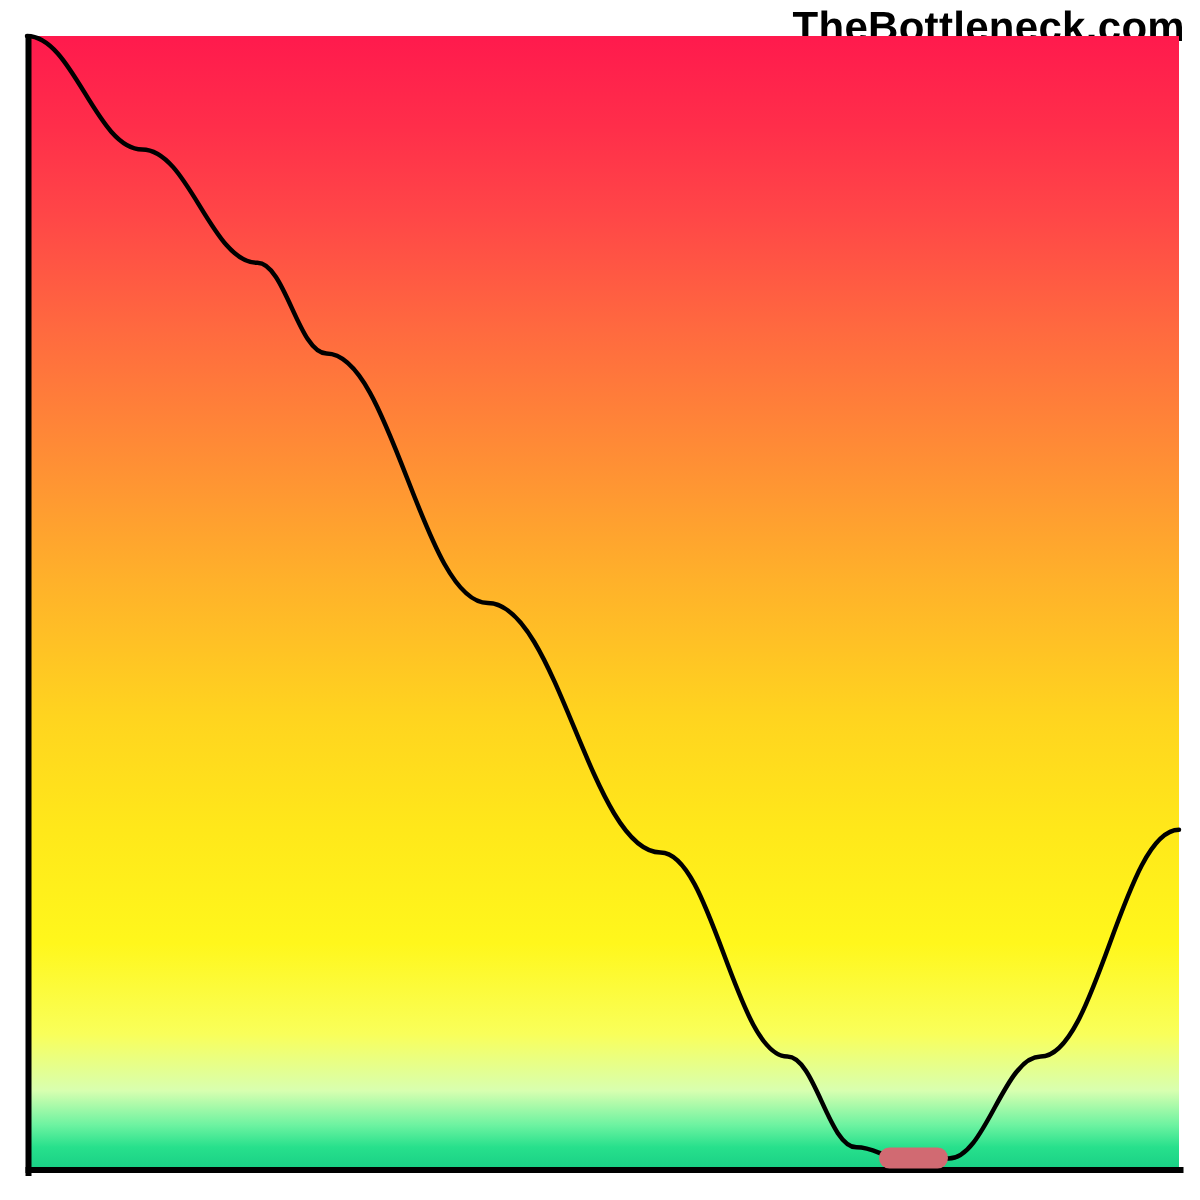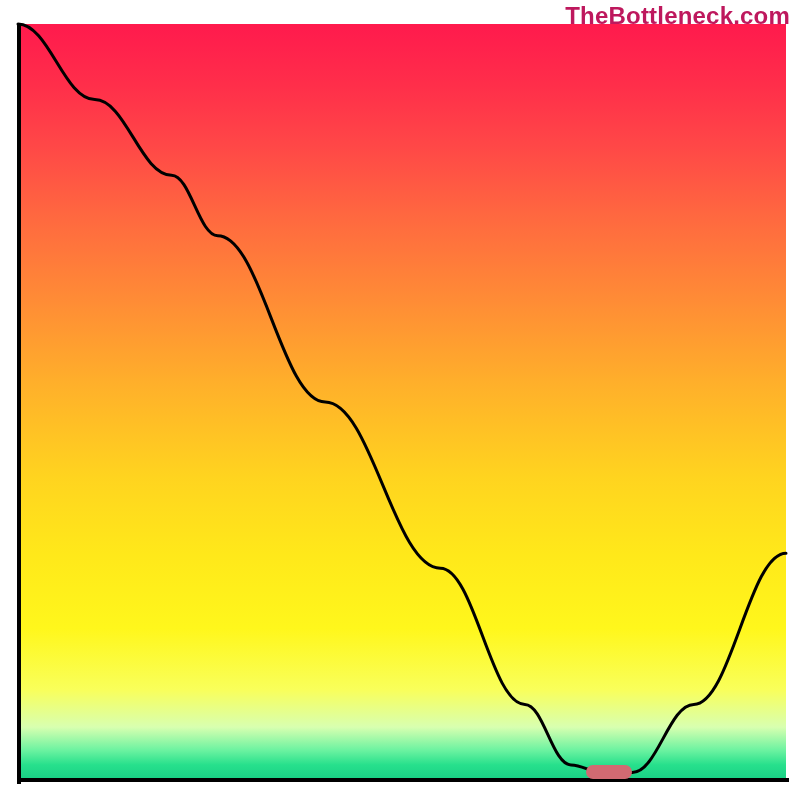--- a/index.html
+++ b/index.html
@@ -7,23 +7,23 @@
   .frame {
     position: relative;
     width: 800px;
     height: 800px;
   }
   .watermark {
     position: absolute;
     top: 2px;
     right: 10px;
     font-family: Arial, Helvetica, sans-serif;
-    font-size: 24px;
+    font-size: 28px;
     font-weight: 600;
-    color: #be185d;
+    color: #000000;
     letter-spacing: 0.2px;
   }
   .plot-area {
     position: absolute;
     left: 18px;
     top: 24px;
     width: 768px;   
     height: 756px;  
     
     background: linear-gradient(

